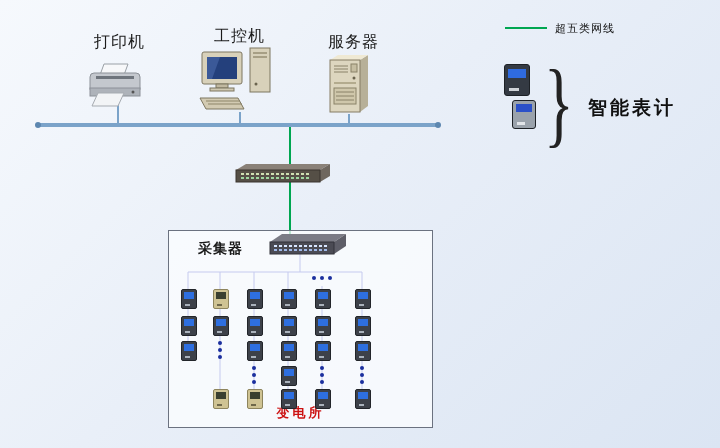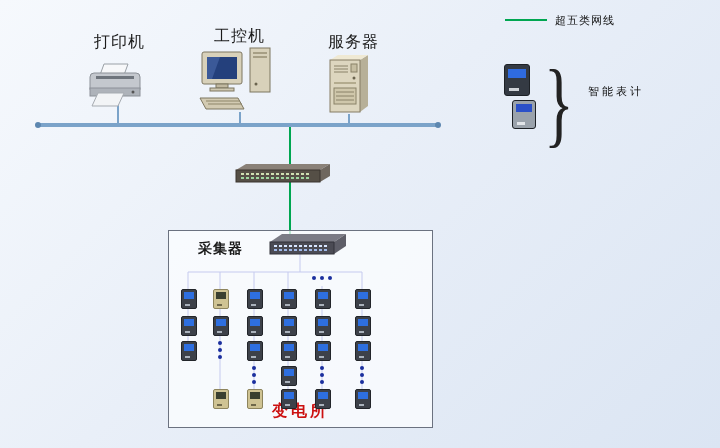--- a/index.html
+++ b/index.html
@@ -8,48 +8,48 @@
     background:linear-gradient(135deg,#f6f9fd 0%,#e9eff8 45%,#dbe5f3 100%);
     font-family:"Liberation Serif","DejaVu Serif",serif;color:#111;
   }
   .wires{position:absolute;left:0;top:0;width:720px;height:448px;pointer-events:none;}
   .label{position:absolute;font-size:16px;letter-spacing:1px;color:#1a1a1a;white-space:nowrap;}
   .label.bold{font-weight:bold;font-size:14px;}
   .dev{position:absolute;}
 
   
   .legend{position:absolute;left:505px;top:10px;}
-  .legend-row{display:flex;align-items:center;gap:8px;height:20px;}
+  .legend-row{display:flex;align-items:center;gap:8px;height:20px;margin-top:8px;}
   .swatch{width:42px;height:2px;display:inline-block;}
   .swatch.green{background:#00a651;}
   .swatch.blue{background:#2233bb;}
   .legend-label{font-size:11px;letter-spacing:1px;}
 
   
   .meter-lg{position:absolute;border:1px solid #1d2126;border-radius:3px;}
   .meter-lg.m1{left:504px;top:64px;width:24px;height:30px;background:#343a43;}
   .meter-lg.m1::before{content:"";position:absolute;left:3px;right:3px;top:4px;height:9px;background:#2f6be0;}
   .meter-lg.m1::after{content:"";position:absolute;left:4px;bottom:4px;width:10px;height:3px;background:#cfd3d8;}
   .meter-lg.m2{left:512px;top:100px;width:22px;height:27px;background:#9aa2ab;}
   .meter-lg.m2::before{content:"";position:absolute;left:3px;right:3px;top:3px;height:8px;background:#2b50c8;}
   .meter-lg.m2::after{content:"";position:absolute;left:4px;bottom:3px;width:8px;height:3px;background:#e2e5e9;}
   .brace{
     position:absolute;left:544px;top:54px;font-size:62px;line-height:62px;color:#222;
     transform:scaleY(1.55);transform-origin:top left;font-family:"Liberation Serif",serif;
   }
-  .smart-label{position:absolute;left:588px;top:84px;font-size:11px;font-weight:normal;letter-spacing:3px;}
+  .smart-label{position:absolute;left:588px;top:95px;font-size:19px;font-weight:bold;letter-spacing:3px;}
 
   
   .substation-box{
     position:absolute;left:168px;top:230px;width:263px;height:196px;
     border:1px solid #6b7280;background:rgba(252,253,255,.75);
   }
   .substation-label{
     position:absolute;left:50%;bottom:5px;transform:translateX(-50%);
-    color:#cc1111;font-weight:bold;font-size:16px;letter-spacing:3px;
+    color:#cc1111;font-weight:bold;font-size:13px;letter-spacing:3px;
   }
 
   
   .meter{position:absolute;width:14px;height:18px;background:#3d4149;border:1px solid #22252a;border-radius:2px;}
   .meter::before{content:"";position:absolute;left:2px;right:2px;top:2px;height:7px;background:#2e6fe0;}
   .meter::after{content:"";position:absolute;left:3px;bottom:2px;width:5px;height:2px;background:#aab2bc;}
   .meter.yellow{background:#cfc393;border-color:#8d845d;}
   .meter.yellow::before{background:#3a3f2f;}
   .meter.yellow::after{background:#6f684a;}
   .dots-v{position:absolute;display:flex;flex-direction:column;gap:3px;align-items:center;}

